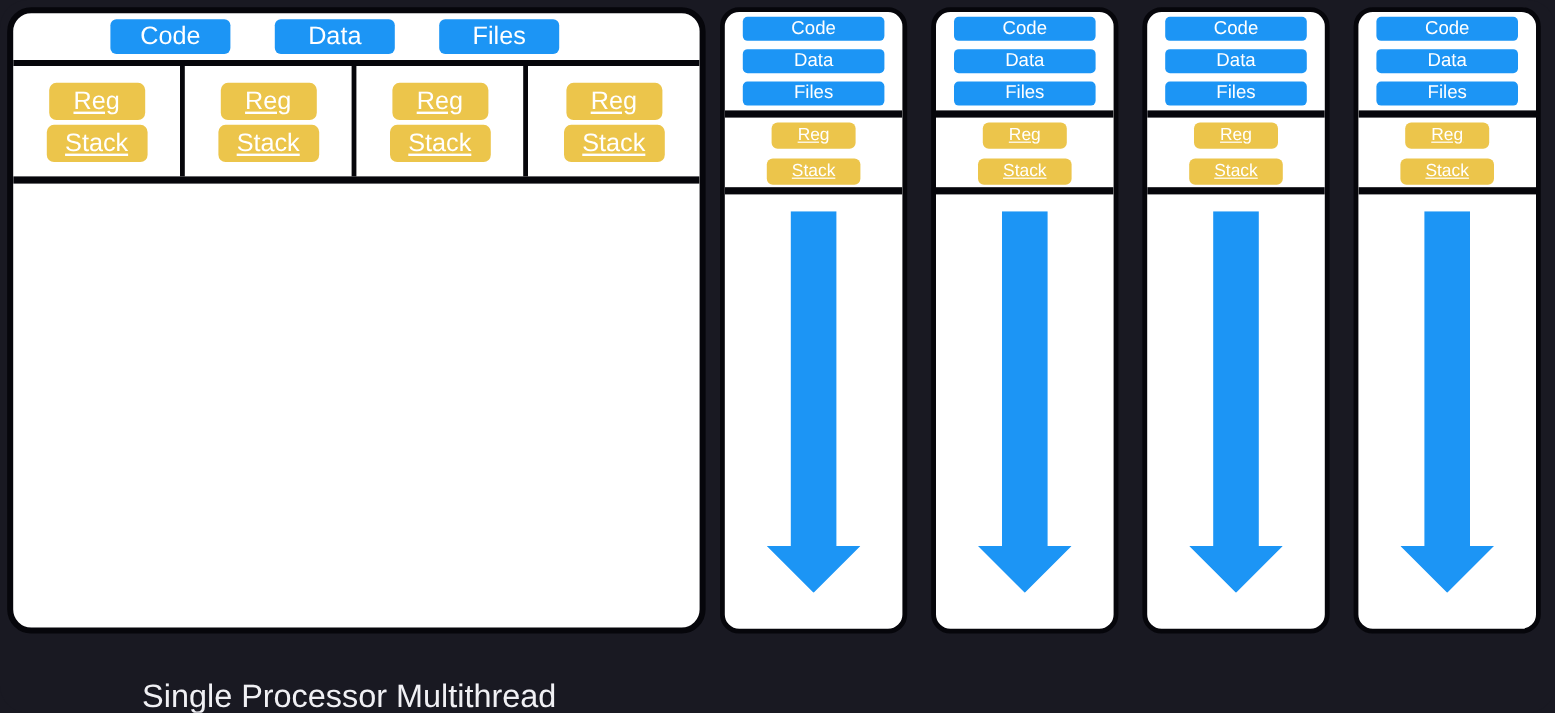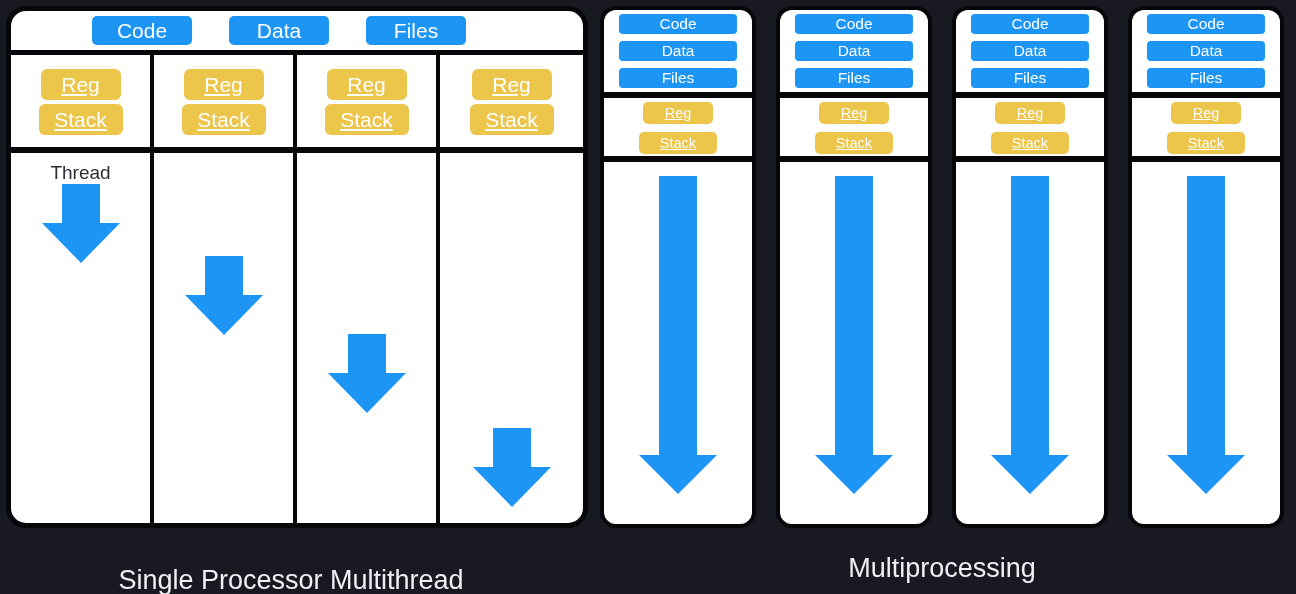--- a/index.html
+++ b/index.html
@@ -111,43 +111,20 @@
       <div class="cell">
         <div class="ypill reg">Reg</div>
         <div class="ypill stack">Stack</div>
       </div>
       <div class="cell">
         <div class="ypill reg">Reg</div>
         <div class="ypill stack">Stack</div>
       </div>
     </div>
 
-    <div class="lp-threadrow">
-      <div class="cell t0">
-        <div class="thread-label">Thread</div>
-        <svg class="arrow" width="78" height="79">
-            <use href="#arrow-short"></use>
-          </svg>
-      </div>
-      <div class="cell t1">
-        <svg class="arrow" width="78" height="79">
-            <use href="#arrow-short"></use>
-          </svg>
-      </div>
-      <div class="cell t2">
-        <svg class="arrow" width="78" height="79">
-            <use href="#arrow-short"></use>
-          </svg>
-      </div>
-      <div class="cell t3">
-        <svg class="arrow" width="78" height="79">
-            <use href="#arrow-short"></use>
-          </svg>
-      </div>
-    </div>
   </div>
 
   <div class="proc p0">
     <div class="pc-head">
       <div class="pill">Code</div>
       <div class="pill">Data</div>
       <div class="pill">Files</div>
     </div>
     <div class="pc-reg">
       <div class="ypill reg">Reg</div>
@@ -205,15 +182,14 @@
       <div class="ypill stack">Stack</div>
     </div>
     <div class="pc-arrows">
       <svg class="arrow" width="78" height="318">
           <use href="#arrow-long"></use>
         </svg>
     </div>
   </div>
 
   <div class="caption left">Single Processor Multithread</div>
-  <div class="caption right">Multiprocessing</div>
 
 </div>
 
 </body></html>

